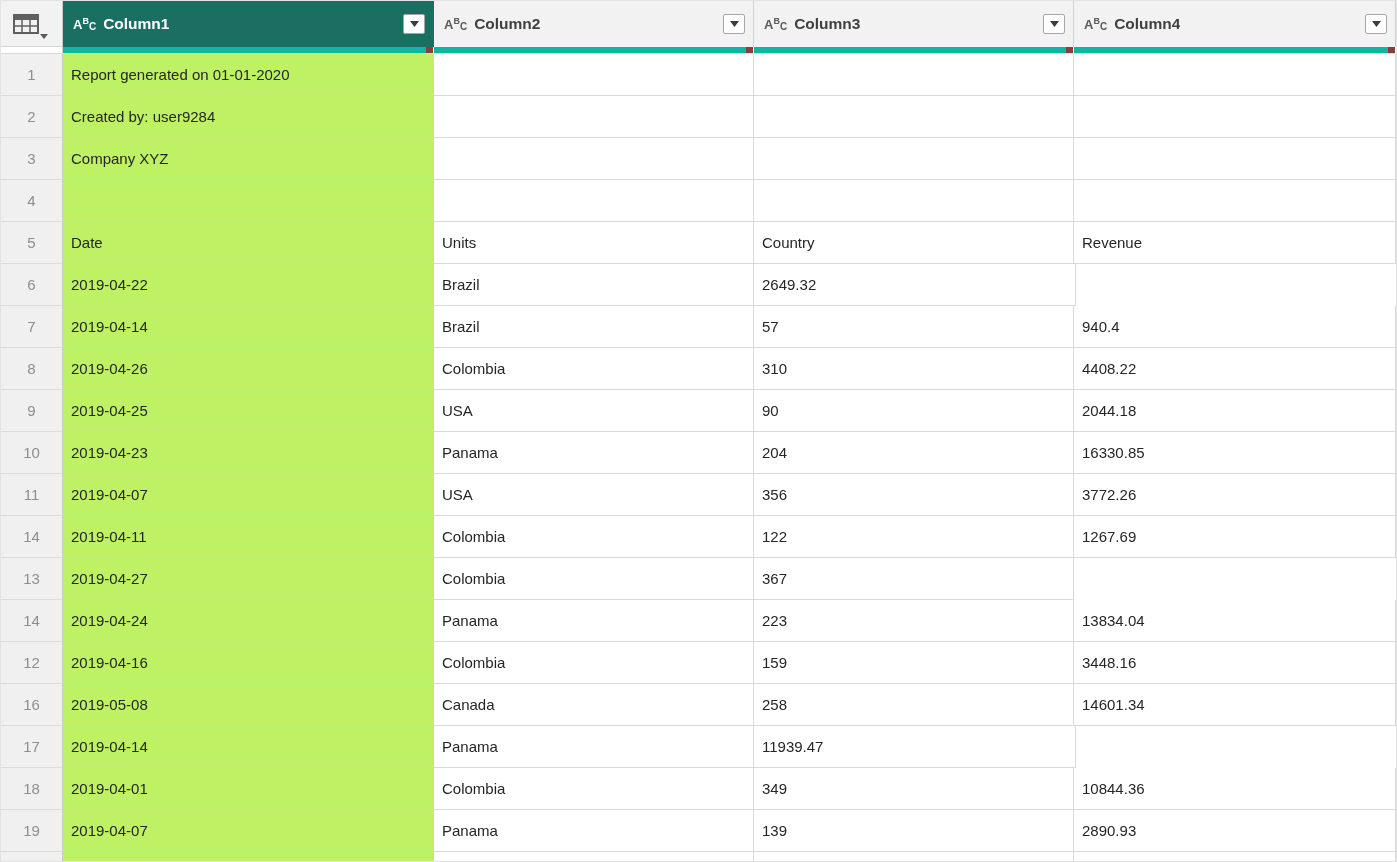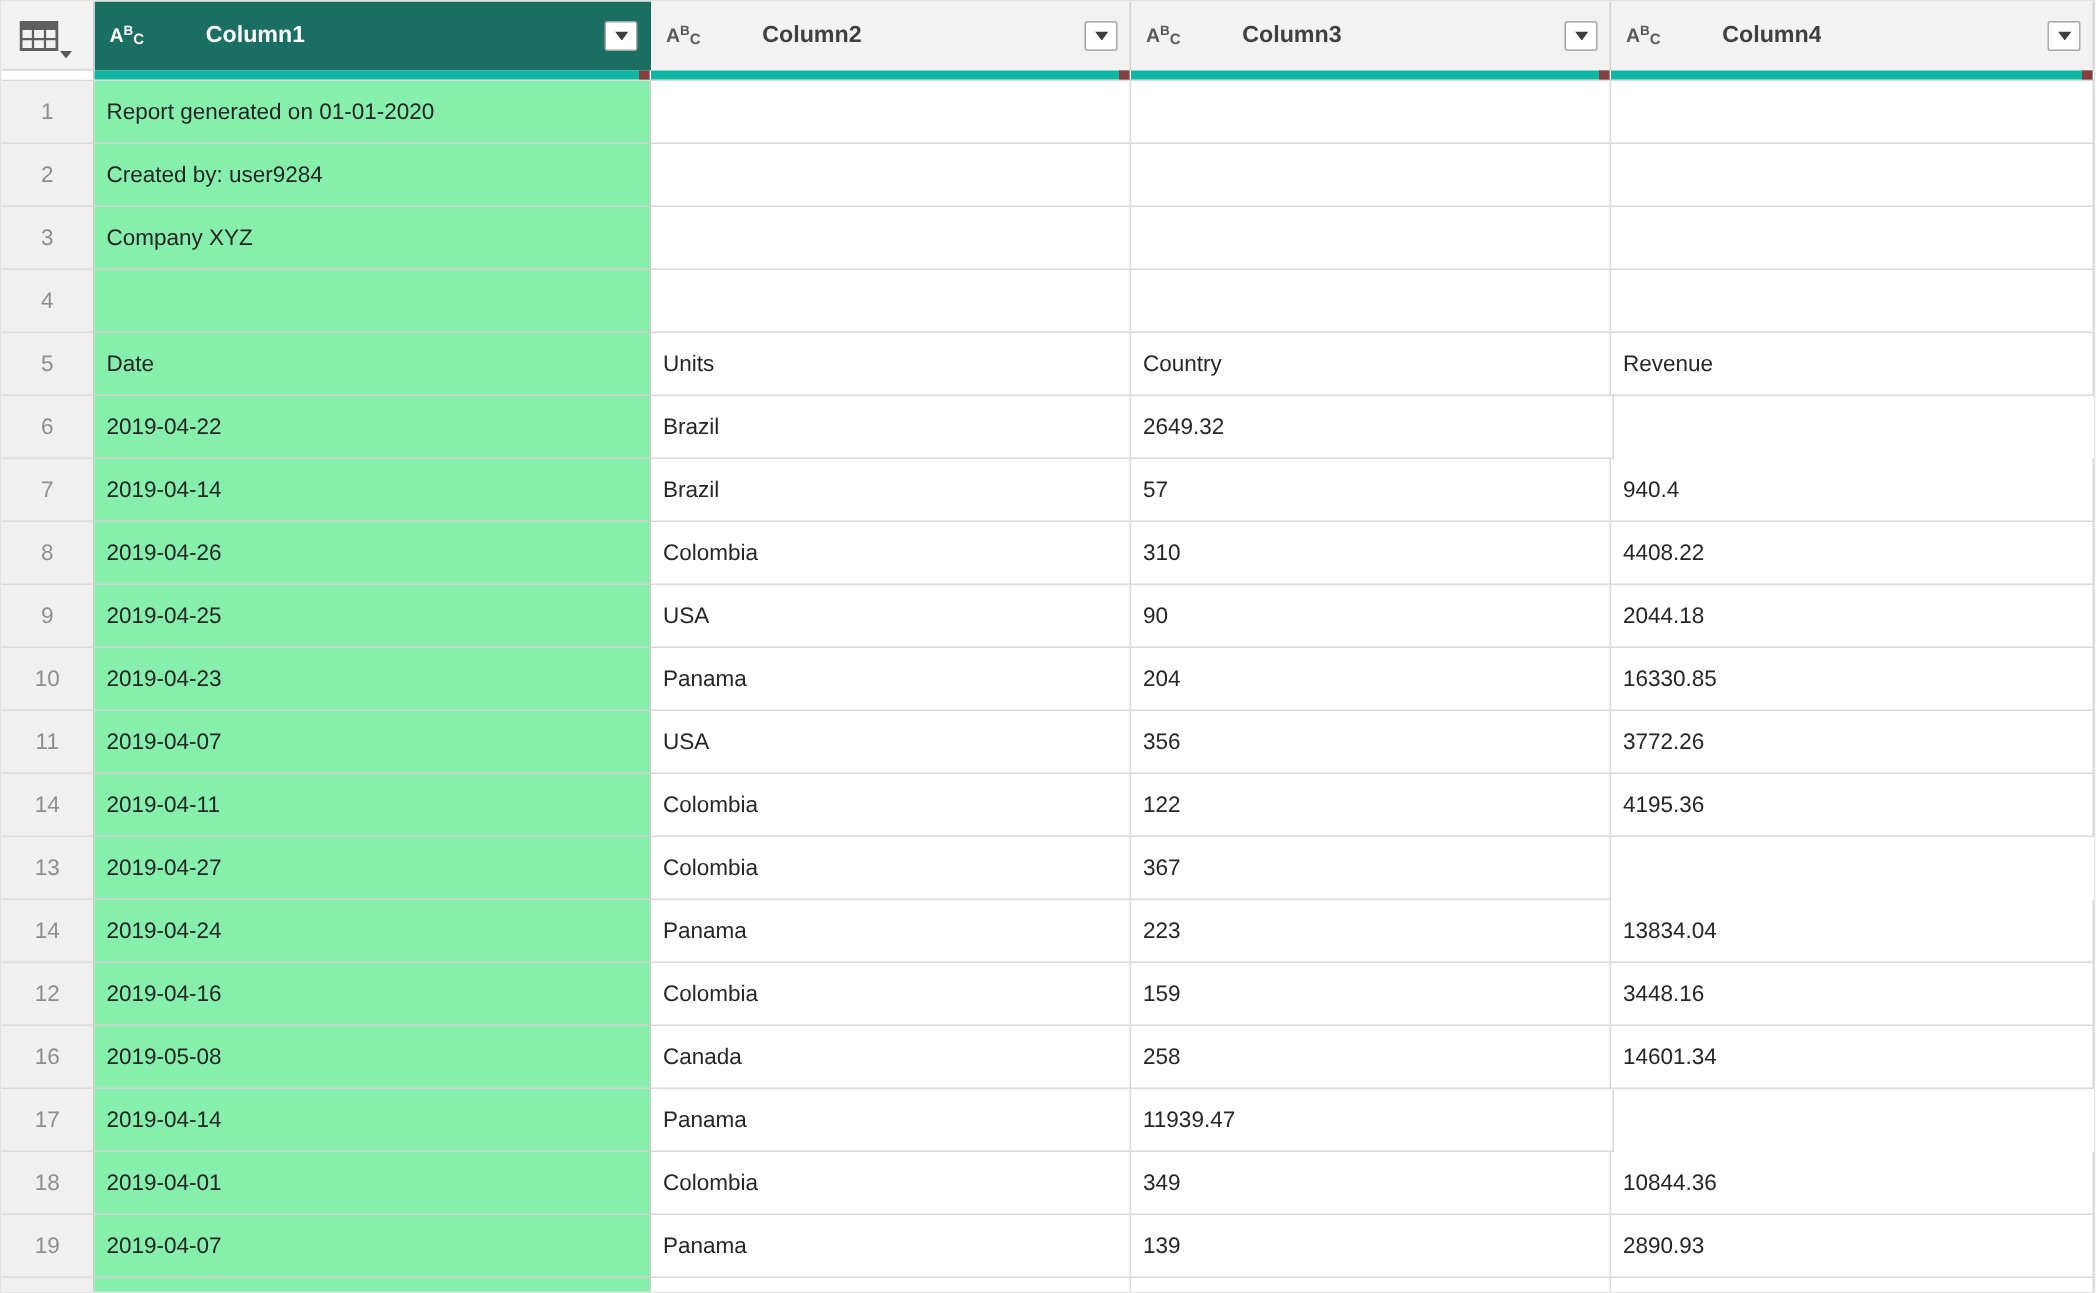--- a/index.html
+++ b/index.html
@@ -63,21 +63,21 @@
     color: #ffffff;
     font-weight: 700;
   }
 
   .type-icon { display: inline-flex; align-items: baseline; color: #595959; line-height: 1; }
   .col-header.selected .type-icon { color: #ffffff; }
   .ti-a { font-size: 13px; font-weight: 600; }
   .ti-b { font-size: 9px; font-weight: 600; position: relative; top: -5px; }
   .ti-c { font-size: 10px; font-weight: 600; position: relative; top: 1px; }
 
-  .hdr-label { overflow: hidden; text-overflow: ellipsis; margin-left: 34px; }
+  .hdr-label { overflow: hidden; text-overflow: ellipsis; }
 
   .filter-btn {
     margin-left: auto;
     width: 22px; height: 20px;
     flex: 0 0 22px;
     background: #ffffff;
     border: 1px solid #a6a6a6;
     border-radius: 2px;
     display: flex;
     align-items: center;
@@ -117,21 +117,21 @@
     display: flex;
     align-items: center;
     padding: 0 8px;
     font-size: 15px;
     color: #262626;
     white-space: nowrap;
     overflow: hidden;
     cursor: default;
   }
   .cell.sel {
-    background: #86efac;
+    background: #bef264;
     border-right-color: #cdcdcd;
     border-bottom-color: #d2d2d2;
   }
 </style>
 </head>
 <body>
 
 <div class="pq-grid">
 
   <div class="hdr-row">
@@ -292,21 +292,21 @@
         <div class="cell w1 sel">2019-04-07</div>
         <div class="cell w2">USA</div>
         <div class="cell w3">356</div>
         <div class="cell w4">3772.26</div>
       </div>
       <div class="row">
         <div class="rownum wg">14</div>
         <div class="cell w1 sel">2019-04-11</div>
         <div class="cell w2">Colombia</div>
         <div class="cell w3">122</div>
-        <div class="cell w4">4195.36</div>
+        <div class="cell w4">1267.69</div>
       </div>
       <div class="row">
         <div class="rownum wg">13</div>
         <div class="cell w1 sel">2019-04-27</div>
         <div class="cell w2">Colombia</div>
         <div class="cell w3">367</div>
       </div>
       <div class="row">
         <div class="rownum wg">14</div>
         <div class="cell w1 sel">2019-04-24</div>

